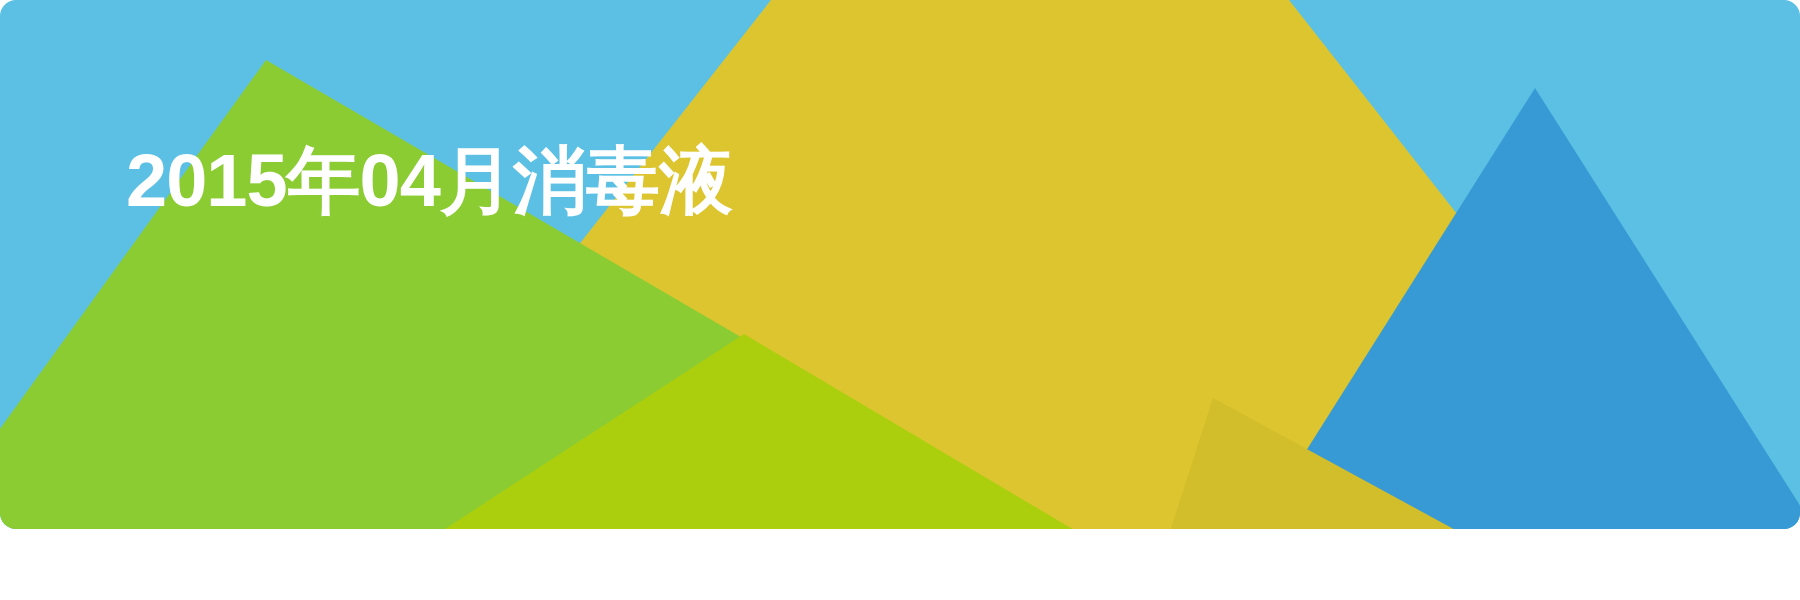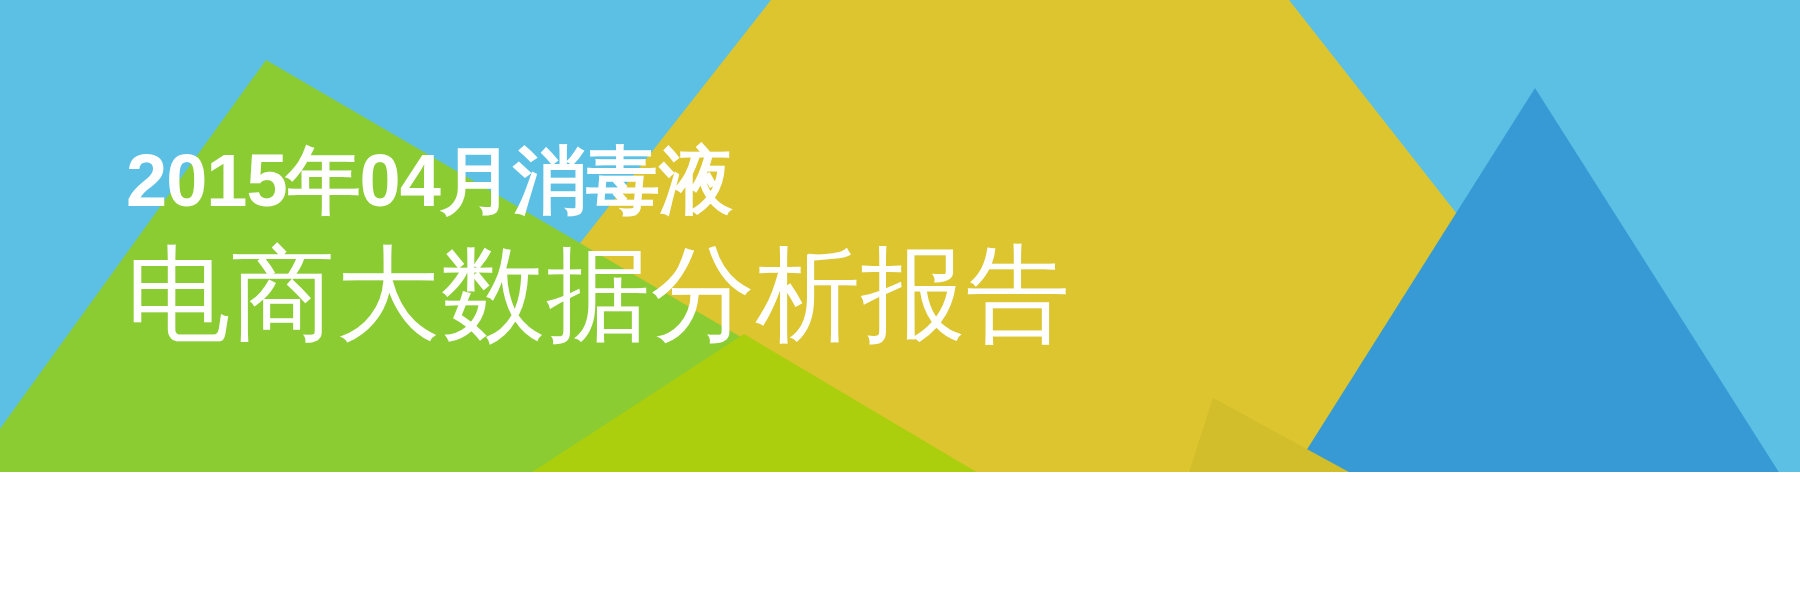--- a/index.html
+++ b/index.html
@@ -3,23 +3,24 @@
 <meta charset="utf-8">
 <style>
   html, body {
     margin: 0;
     padding: 0;
     background: #ffffff;
   }
   #slide {
     position: relative;
     width: 1800px;
-    height: 472px;
+    height: 529px;
     overflow: hidden;
     font-family: "Liberation Sans", "DejaVu Sans", sans-serif;
+    border-radius: 16px;
   }
   #bg-svg {
     position: absolute;
     top: 0;
     left: 0;
     width: 1800px;
     height: 600px;
     display: block;
   }
   #title-block {
@@ -65,16 +66,15 @@
 
     <polygon points="744,334 1192,600 336,600" fill="#ABCF0D"></polygon>
 
     <polygon points="1535,88 1860,600 1212,600" fill="#389AD4"></polygon>
 
     <polygon points="1213,398 1584,600 1148,600" fill="#D2BD2B"></polygon>
   </svg>
 
   <div id="title-block">
     <div id="title-line-1" class="title-line">2015年04月消毒液</div>
-    <div id="title-line-2" class="title-line">电商大数据分析报告</div>
   </div>
 
 </div>
 
 </body></html>

